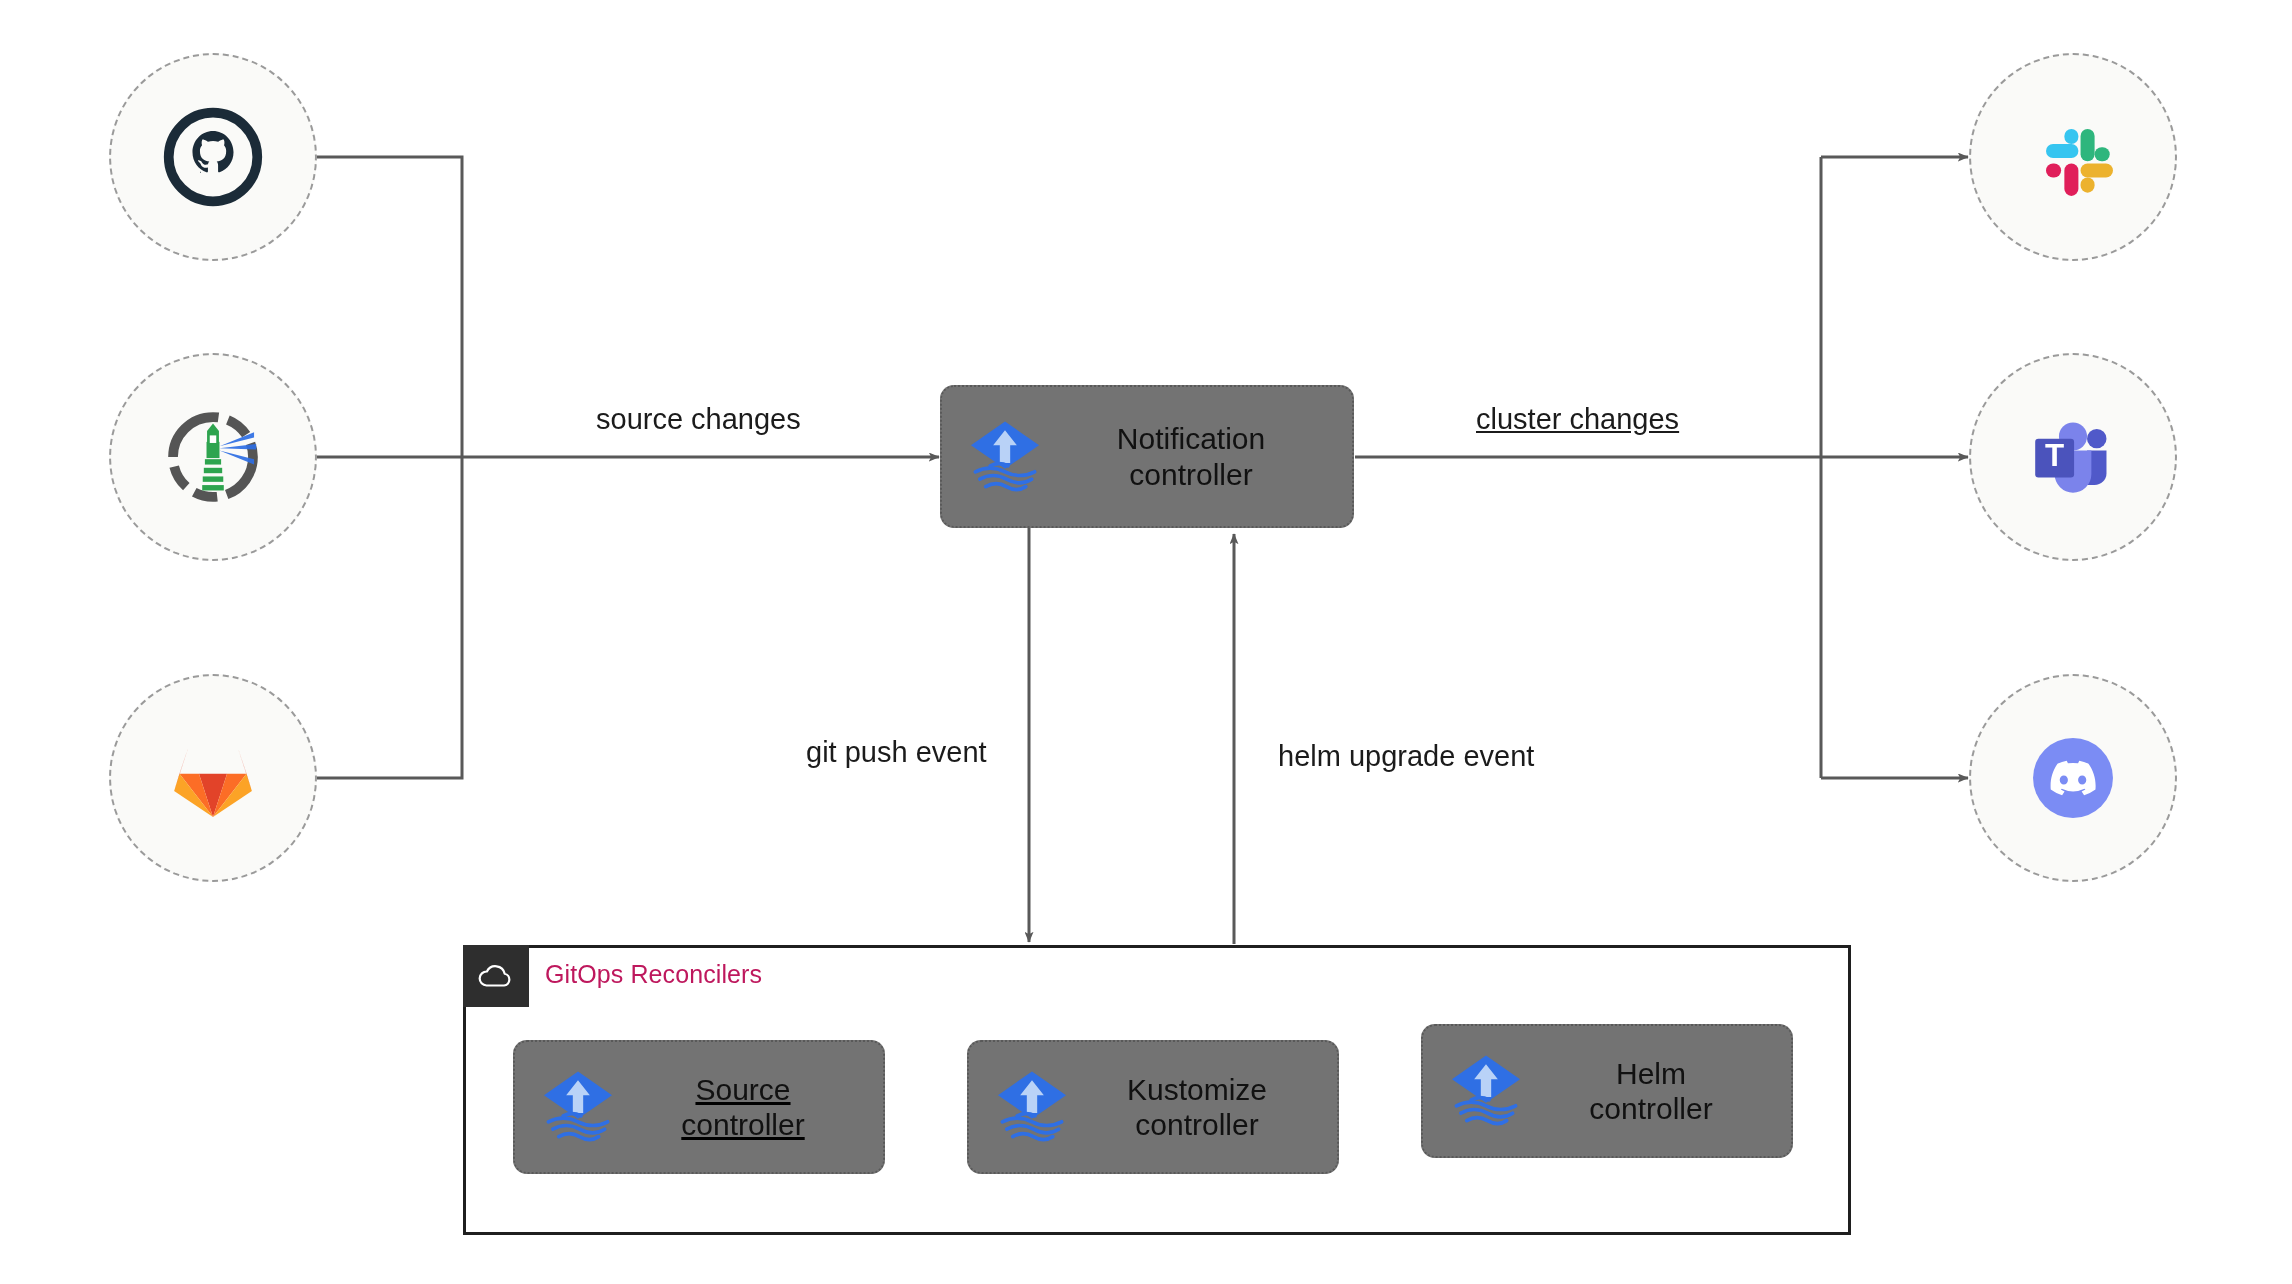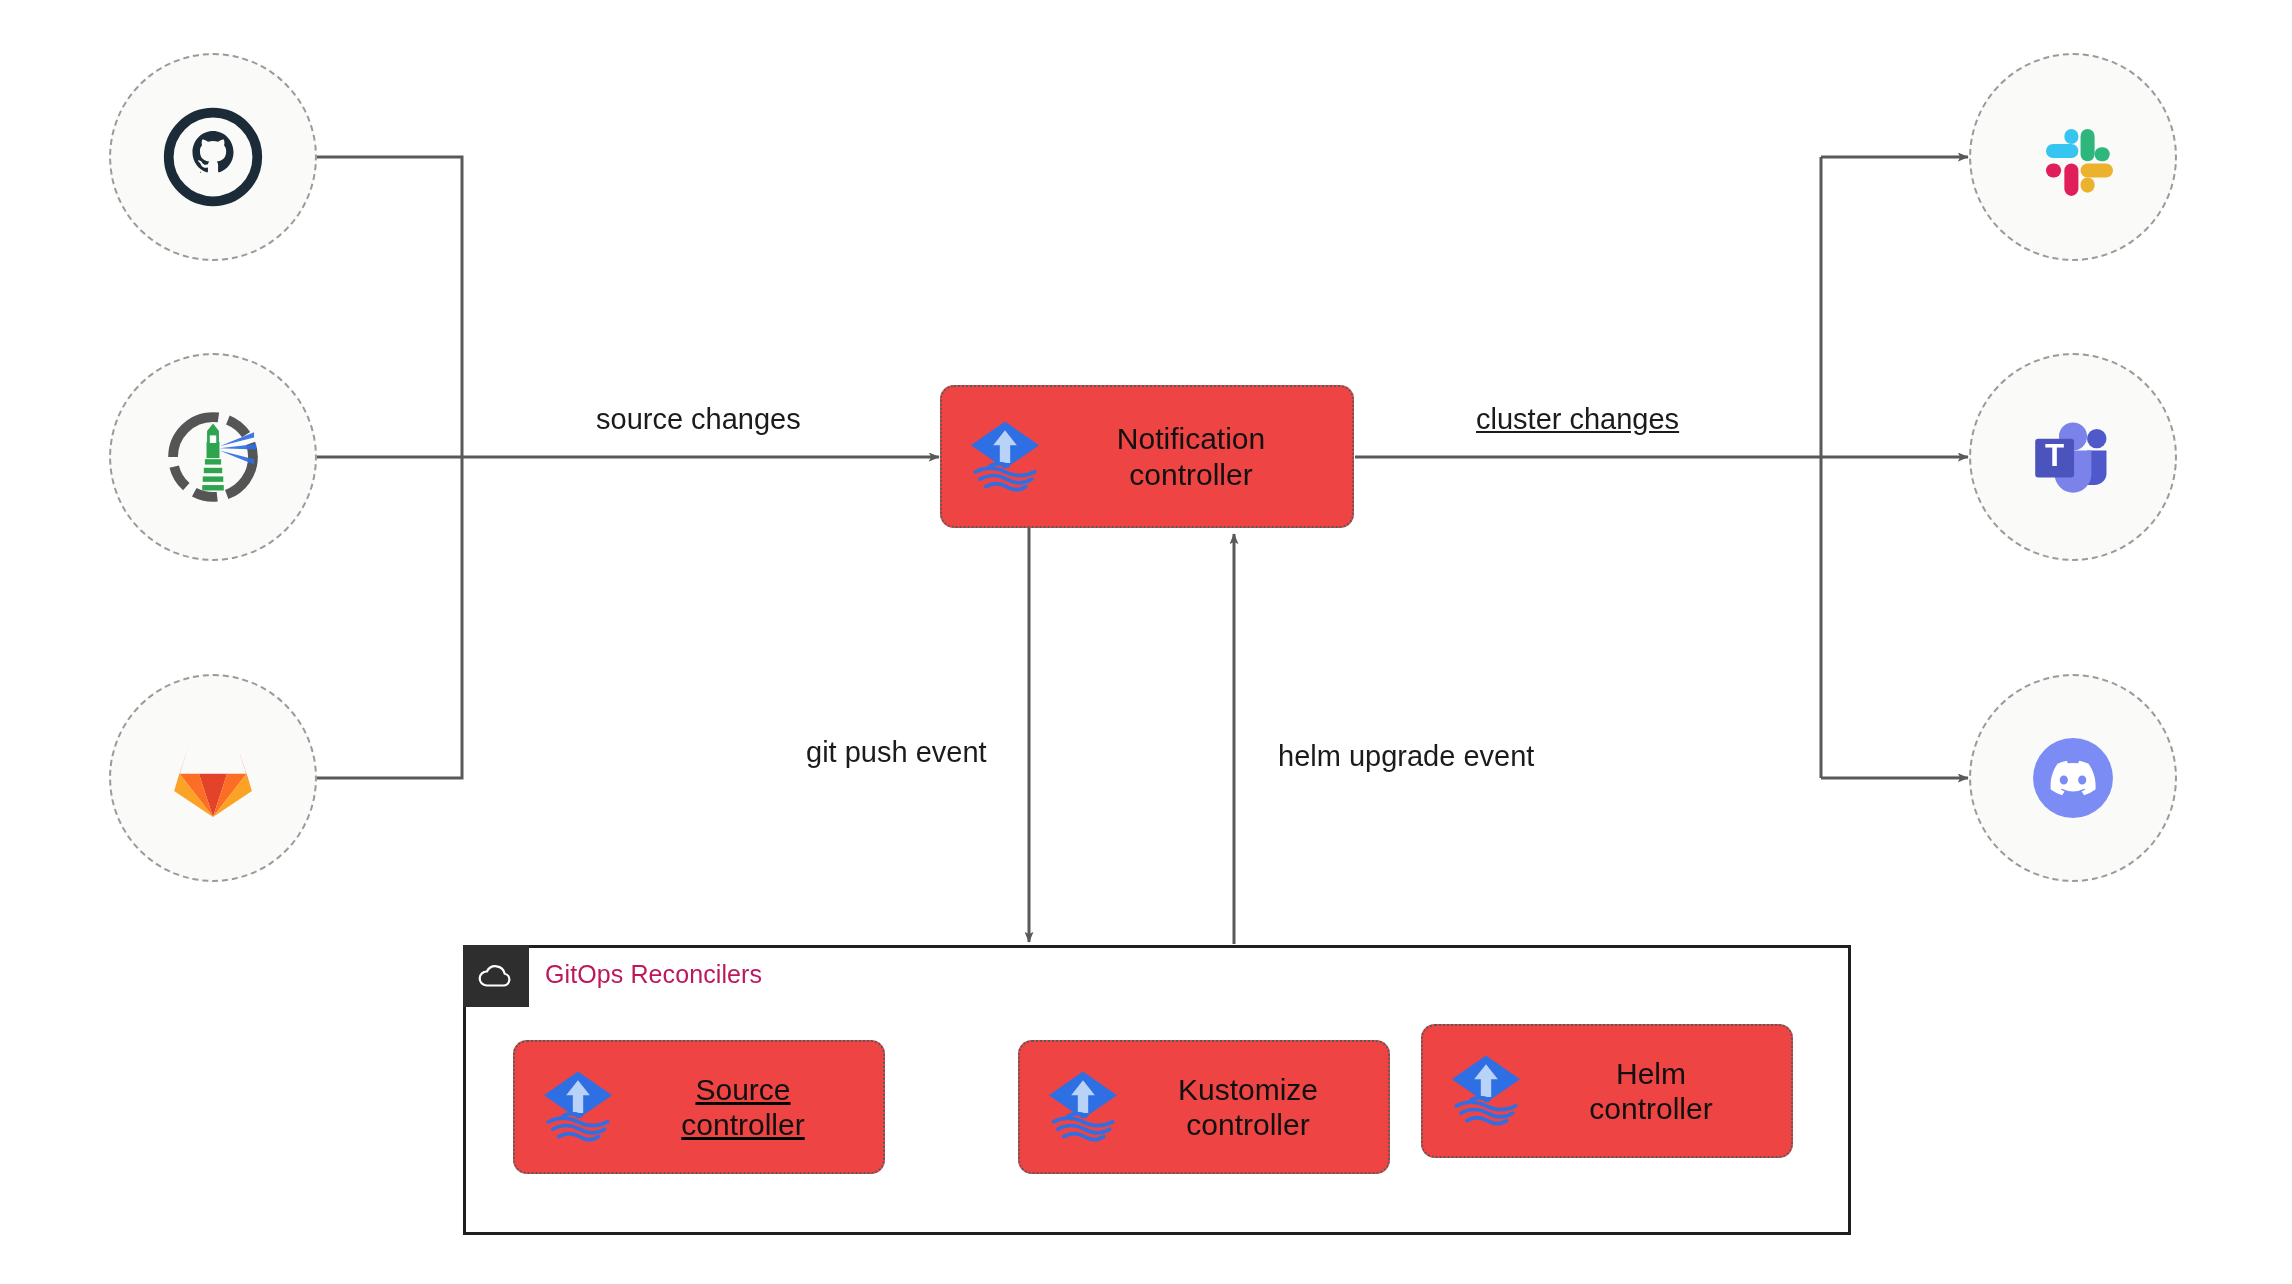--- a/index.html
+++ b/index.html
@@ -30,21 +30,21 @@
   .node-circle .glyph{
     width:108px;height:108px;
     position:relative;
     display:block;
   }
 
   
   .ctrl-box{
     position:absolute;
     box-sizing:border-box;
-    background:#ef4444;
+    background:#737373;
     border:2px dotted #595959;
     border-radius:14px;
     display:flex;
     align-items:center;
     justify-content:flex-start;
   }
   .ctrl-box .flux-mark{
     width:74px;height:78px;
     flex:0 0 74px;
     margin-left:26px;
@@ -262,21 +262,21 @@
           <path d="M16 82 Q34 72 52 82 Q70 92 86 82"></path>
           <path d="M24 92 Q38 84 52 92 Q66 100 78 92"></path>
           <path d="M30 64 Q42 58 54 64"></path>
         </g>
       </svg>
     </span>
     <span class="ctrl-label">Source
 controller</span>
   </div>
 
-  <div class="ctrl-box" style="left:1018px;top:1040px;width:372px;height:134px;">
+  <div class="ctrl-box" style="left:967px;top:1040px;width:372px;height:134px;">
     <span class="flux-mark">
       <svg viewBox="0 0 100 104" xmlns="http://www.w3.org/2000/svg">
         <path d="M50 4 L96 36 L50 68 L4 36 Z" fill="#2F6FE4"></path>
         <path d="M50 16 L66 36 L57 36 L57 60 L43 60 L43 36 L34 36 Z" fill="#B9D2F7"></path>
         <g stroke="#2F6FE4" stroke-width="5" stroke-linecap="round" fill="none">
           <path d="M10 72 Q30 62 50 72 Q70 82 90 72"></path>
           <path d="M16 82 Q34 72 52 82 Q70 92 86 82"></path>
           <path d="M24 92 Q38 84 52 92 Q66 100 78 92"></path>
           <path d="M30 64 Q42 58 54 64"></path>
         </g>

